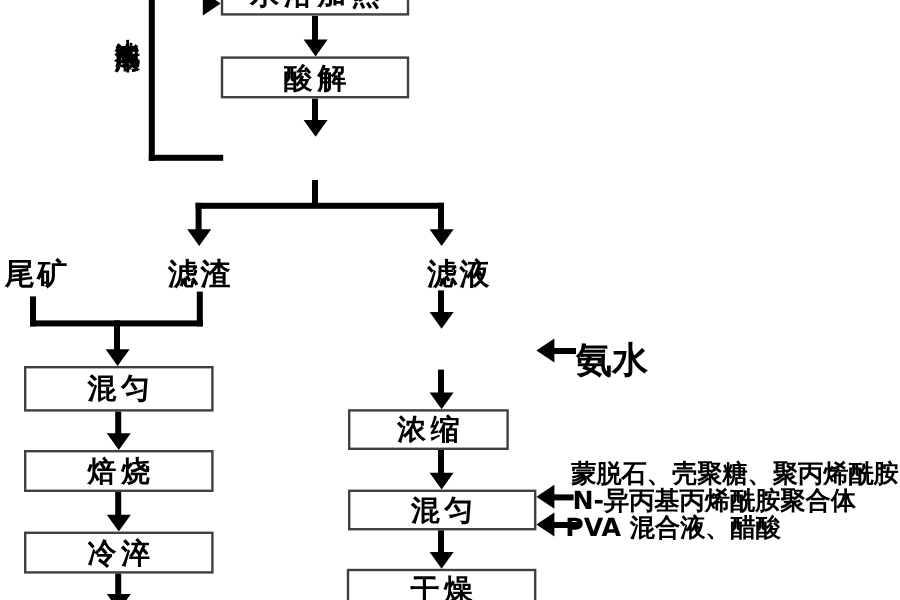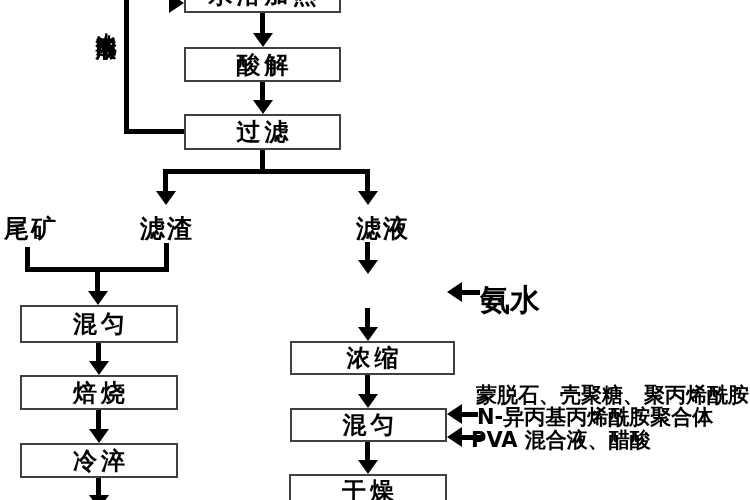--- a/index.html
+++ b/index.html
@@ -58,21 +58,20 @@
   <div class="hl" style="left:124px;top:129px;width:62px;"></div>
   <div class="tr" style="left:169px;top:-7px;"></div>
 
   <div class="vl" style="left:260px;top:13px;height:22px;"></div>
   <div class="td" style="left:253px;top:33px;"></div>
   <div class="vl" style="left:260px;top:82px;height:20px;"></div>
   <div class="td" style="left:253px;top:100px;"></div>
 
   <div class="box" style="left:184px;top:-23px;width:157px;height:36px;">水浴加热</div>
   <div class="box" style="left:184px;top:47px;width:157px;height:35px;">酸解</div>
-  <div class="box" style="left:184px;top:114px;width:157px;height:36px;">过滤</div>
 
   <div class="vl" style="left:260px;top:150px;height:22px;"></div>
   <div class="hl" style="left:163px;top:169px;width:207px;"></div>
   <div class="vl" style="left:163px;top:169px;height:24px;"></div>
   <div class="td" style="left:156px;top:191px;"></div>
   <div class="vl" style="left:365px;top:169px;height:24px;"></div>
   <div class="td" style="left:358px;top:191px;"></div>
 
   <div class="lbl" style="left:140px;top:212px;">滤渣</div>
   <div class="lbl" style="left:4px;top:212px;">尾矿</div>
@@ -91,21 +90,21 @@
   <div class="vl" style="left:96px;top:410px;height:21px;"></div>
   <div class="td" style="left:89px;top:429px;"></div>
   <div class="box" style="left:20px;top:443px;width:158px;height:35px;">冷淬</div>
   <div class="vl" style="left:96px;top:478px;height:19px;"></div>
   <div class="td" style="left:89px;top:495px;"></div>
 
   <div class="vl" style="left:365px;top:242px;height:20px;"></div>
   <div class="td" style="left:358px;top:260px;"></div>
   <div class="vl" style="left:365px;top:308px;height:21px;"></div>
   <div class="td" style="left:358px;top:327px;"></div>
-  <div class="box" style="left:290px;top:341px;width:165px;height:34px;">浓缩</div>
+  <div class="box" style="left:290px;top:341px;width:134px;height:34px;">浓缩</div>
   <div class="vl" style="left:365px;top:375px;height:21px;"></div>
   <div class="td" style="left:358px;top:394px;"></div>
   <div class="box" style="left:290px;top:408px;width:157px;height:34px;">混匀</div>
   <div class="vl" style="left:365px;top:442px;height:20px;"></div>
   <div class="td" style="left:358px;top:460px;"></div>
   <div class="box" style="left:289px;top:474px;width:158px;height:34px;">干燥</div>
 
   <div class="tl" style="left:447px;top:282px;"></div>
   <div class="hl" style="left:459px;top:290px;width:21px;"></div>
   <div class="ann" style="left:480px;top:280px;font-size:30px;">氨水</div>

